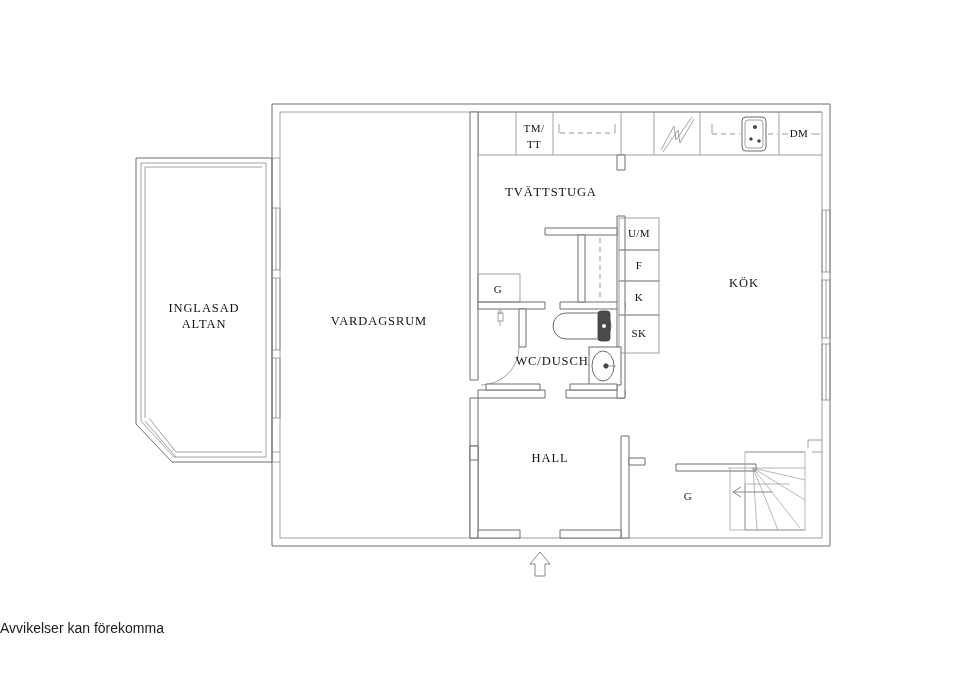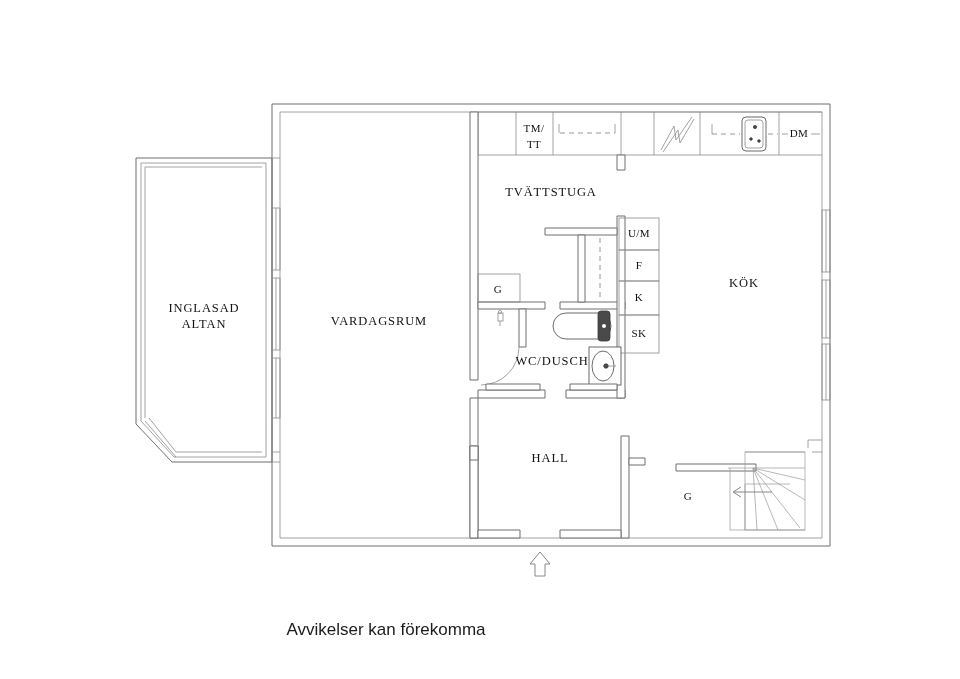--- a/index.html
+++ b/index.html
@@ -79,23 +79,22 @@
     font-size: 11px;
     fill: #111111;
     letter-spacing: 0.4px;
     text-anchor: middle;
     dominant-baseline: middle;
   }
   .caption {
     position: absolute;
     left: 0;
     width: 772px;
-    text-align: center;
     font-family: "Liberation Sans", sans-serif;
-    font-size: 17px;
+    font-size: 14px;
     color: #1b1b1b;
   }
 </style>
 </head>
 <body>
 
 <div id="plan-root">
 
   <svg id="floorplan" viewBox="0 0 960 679">
 

